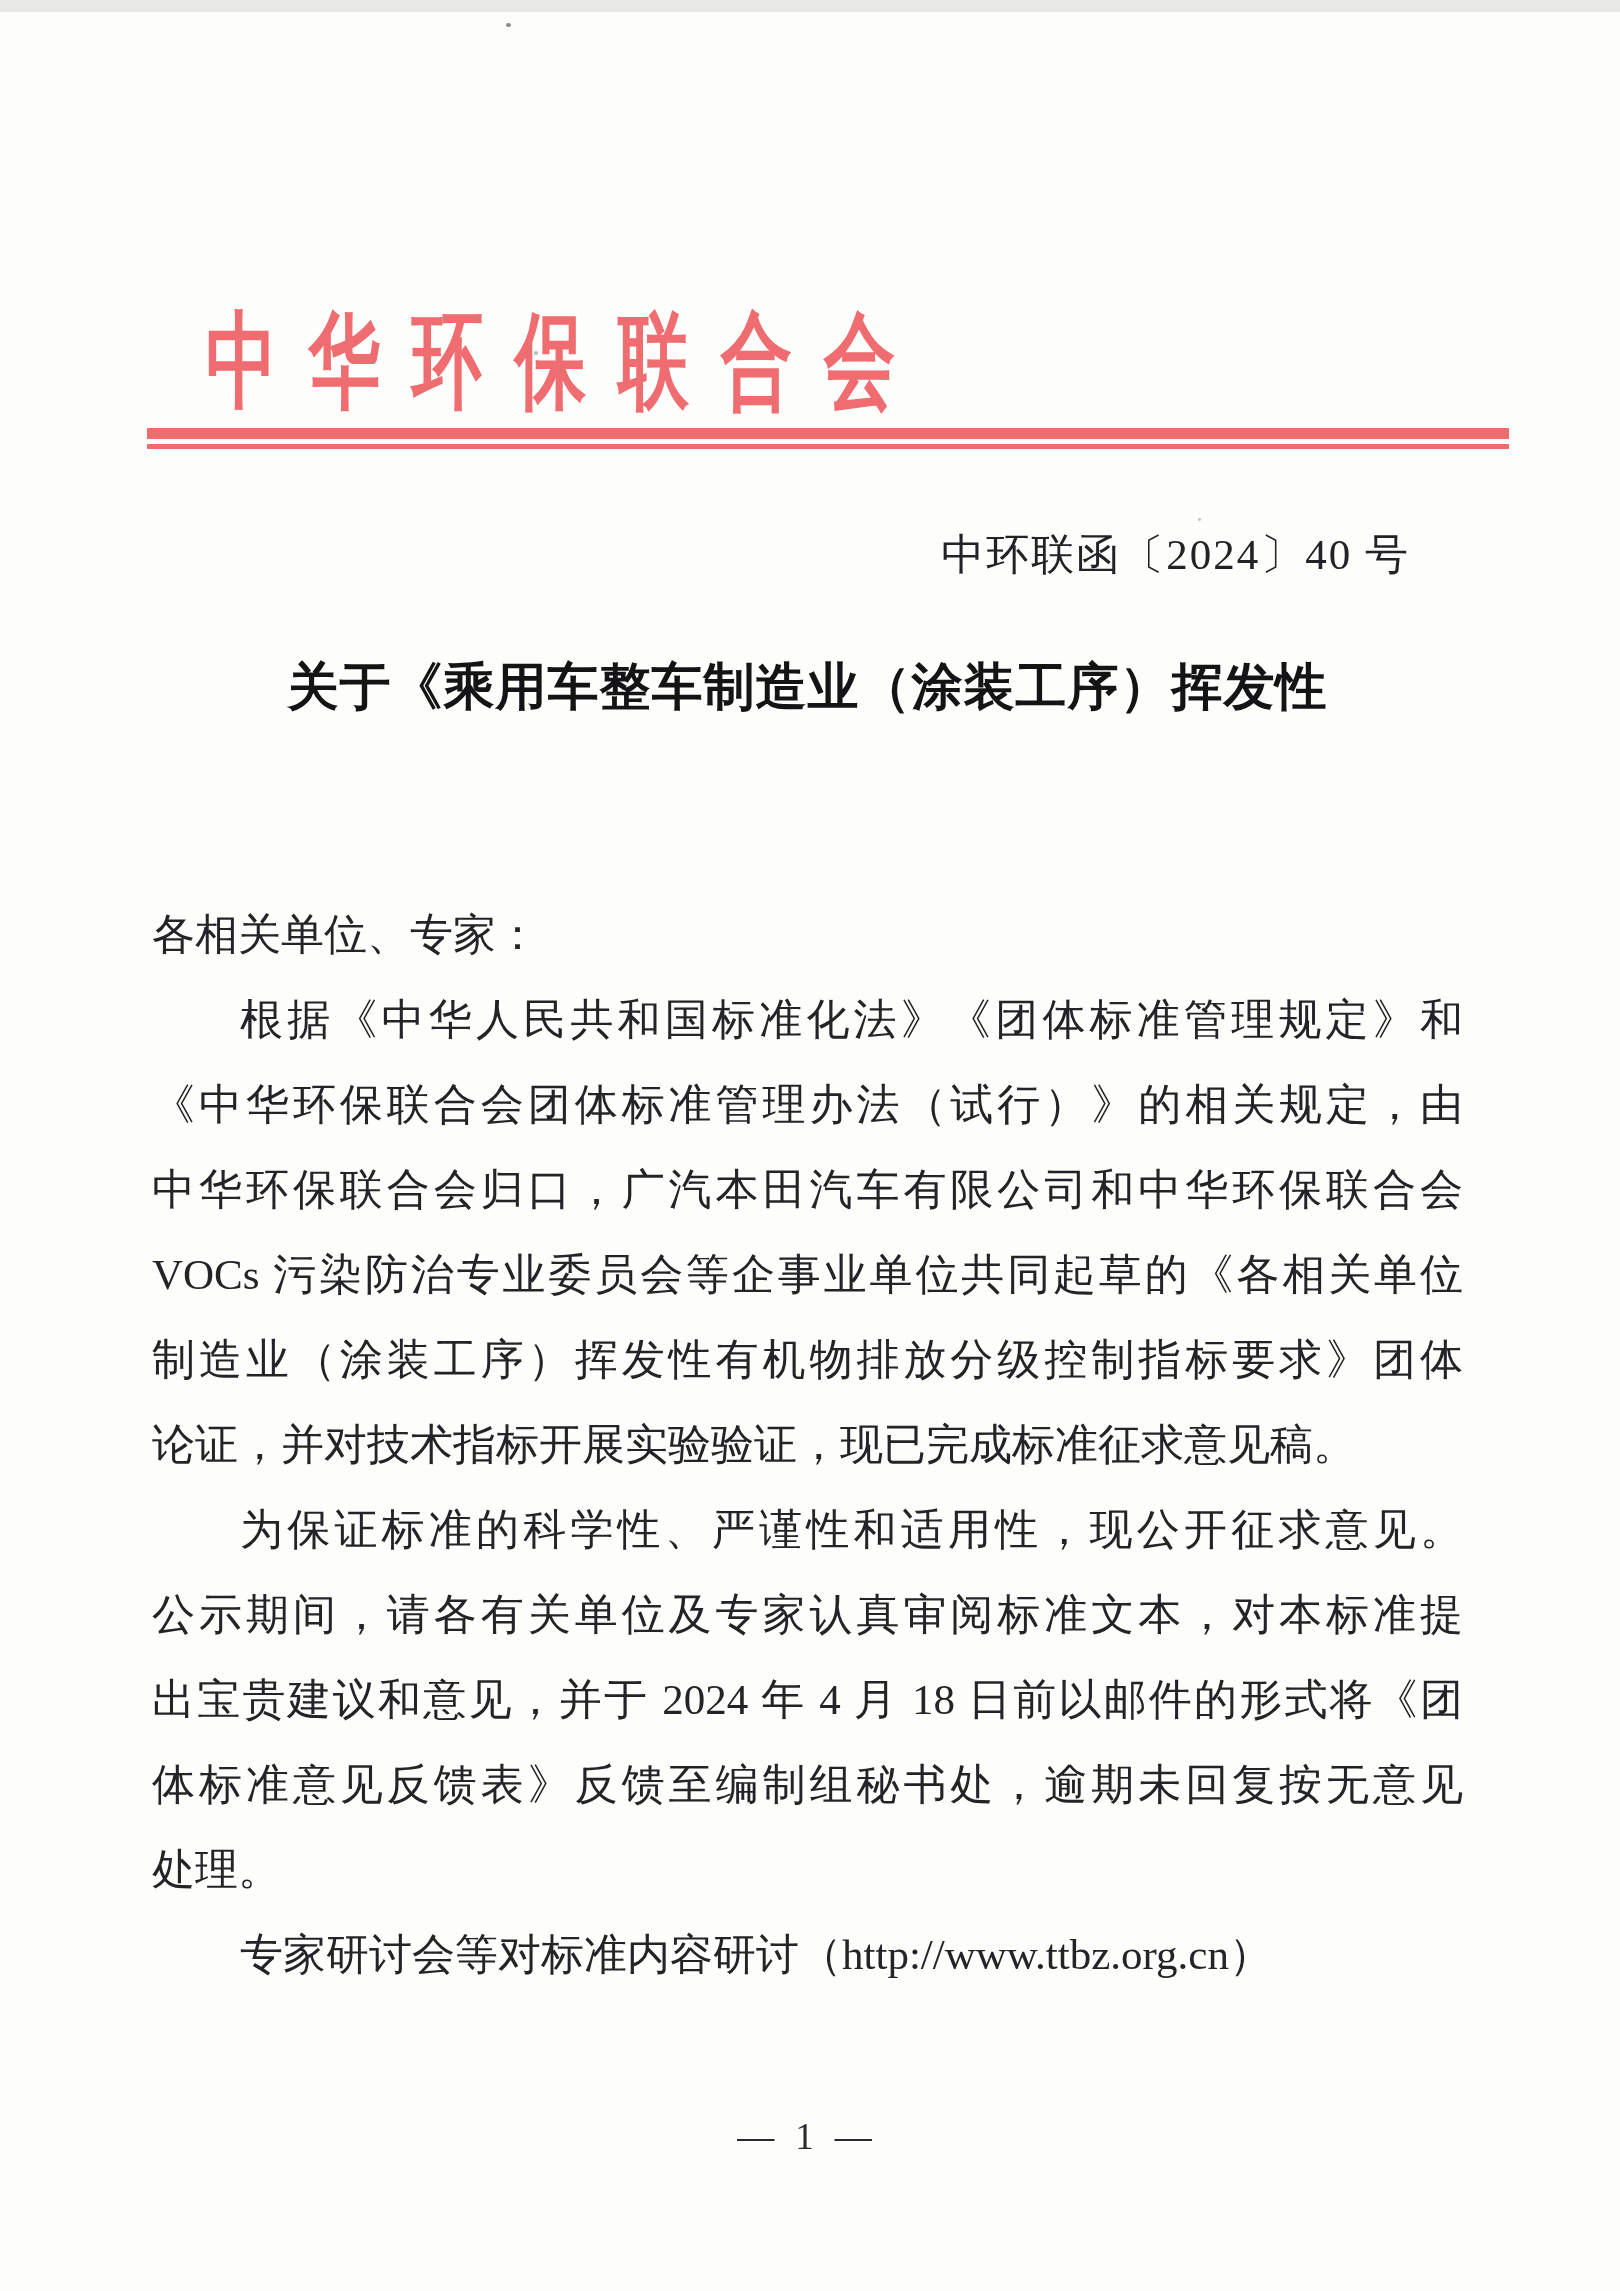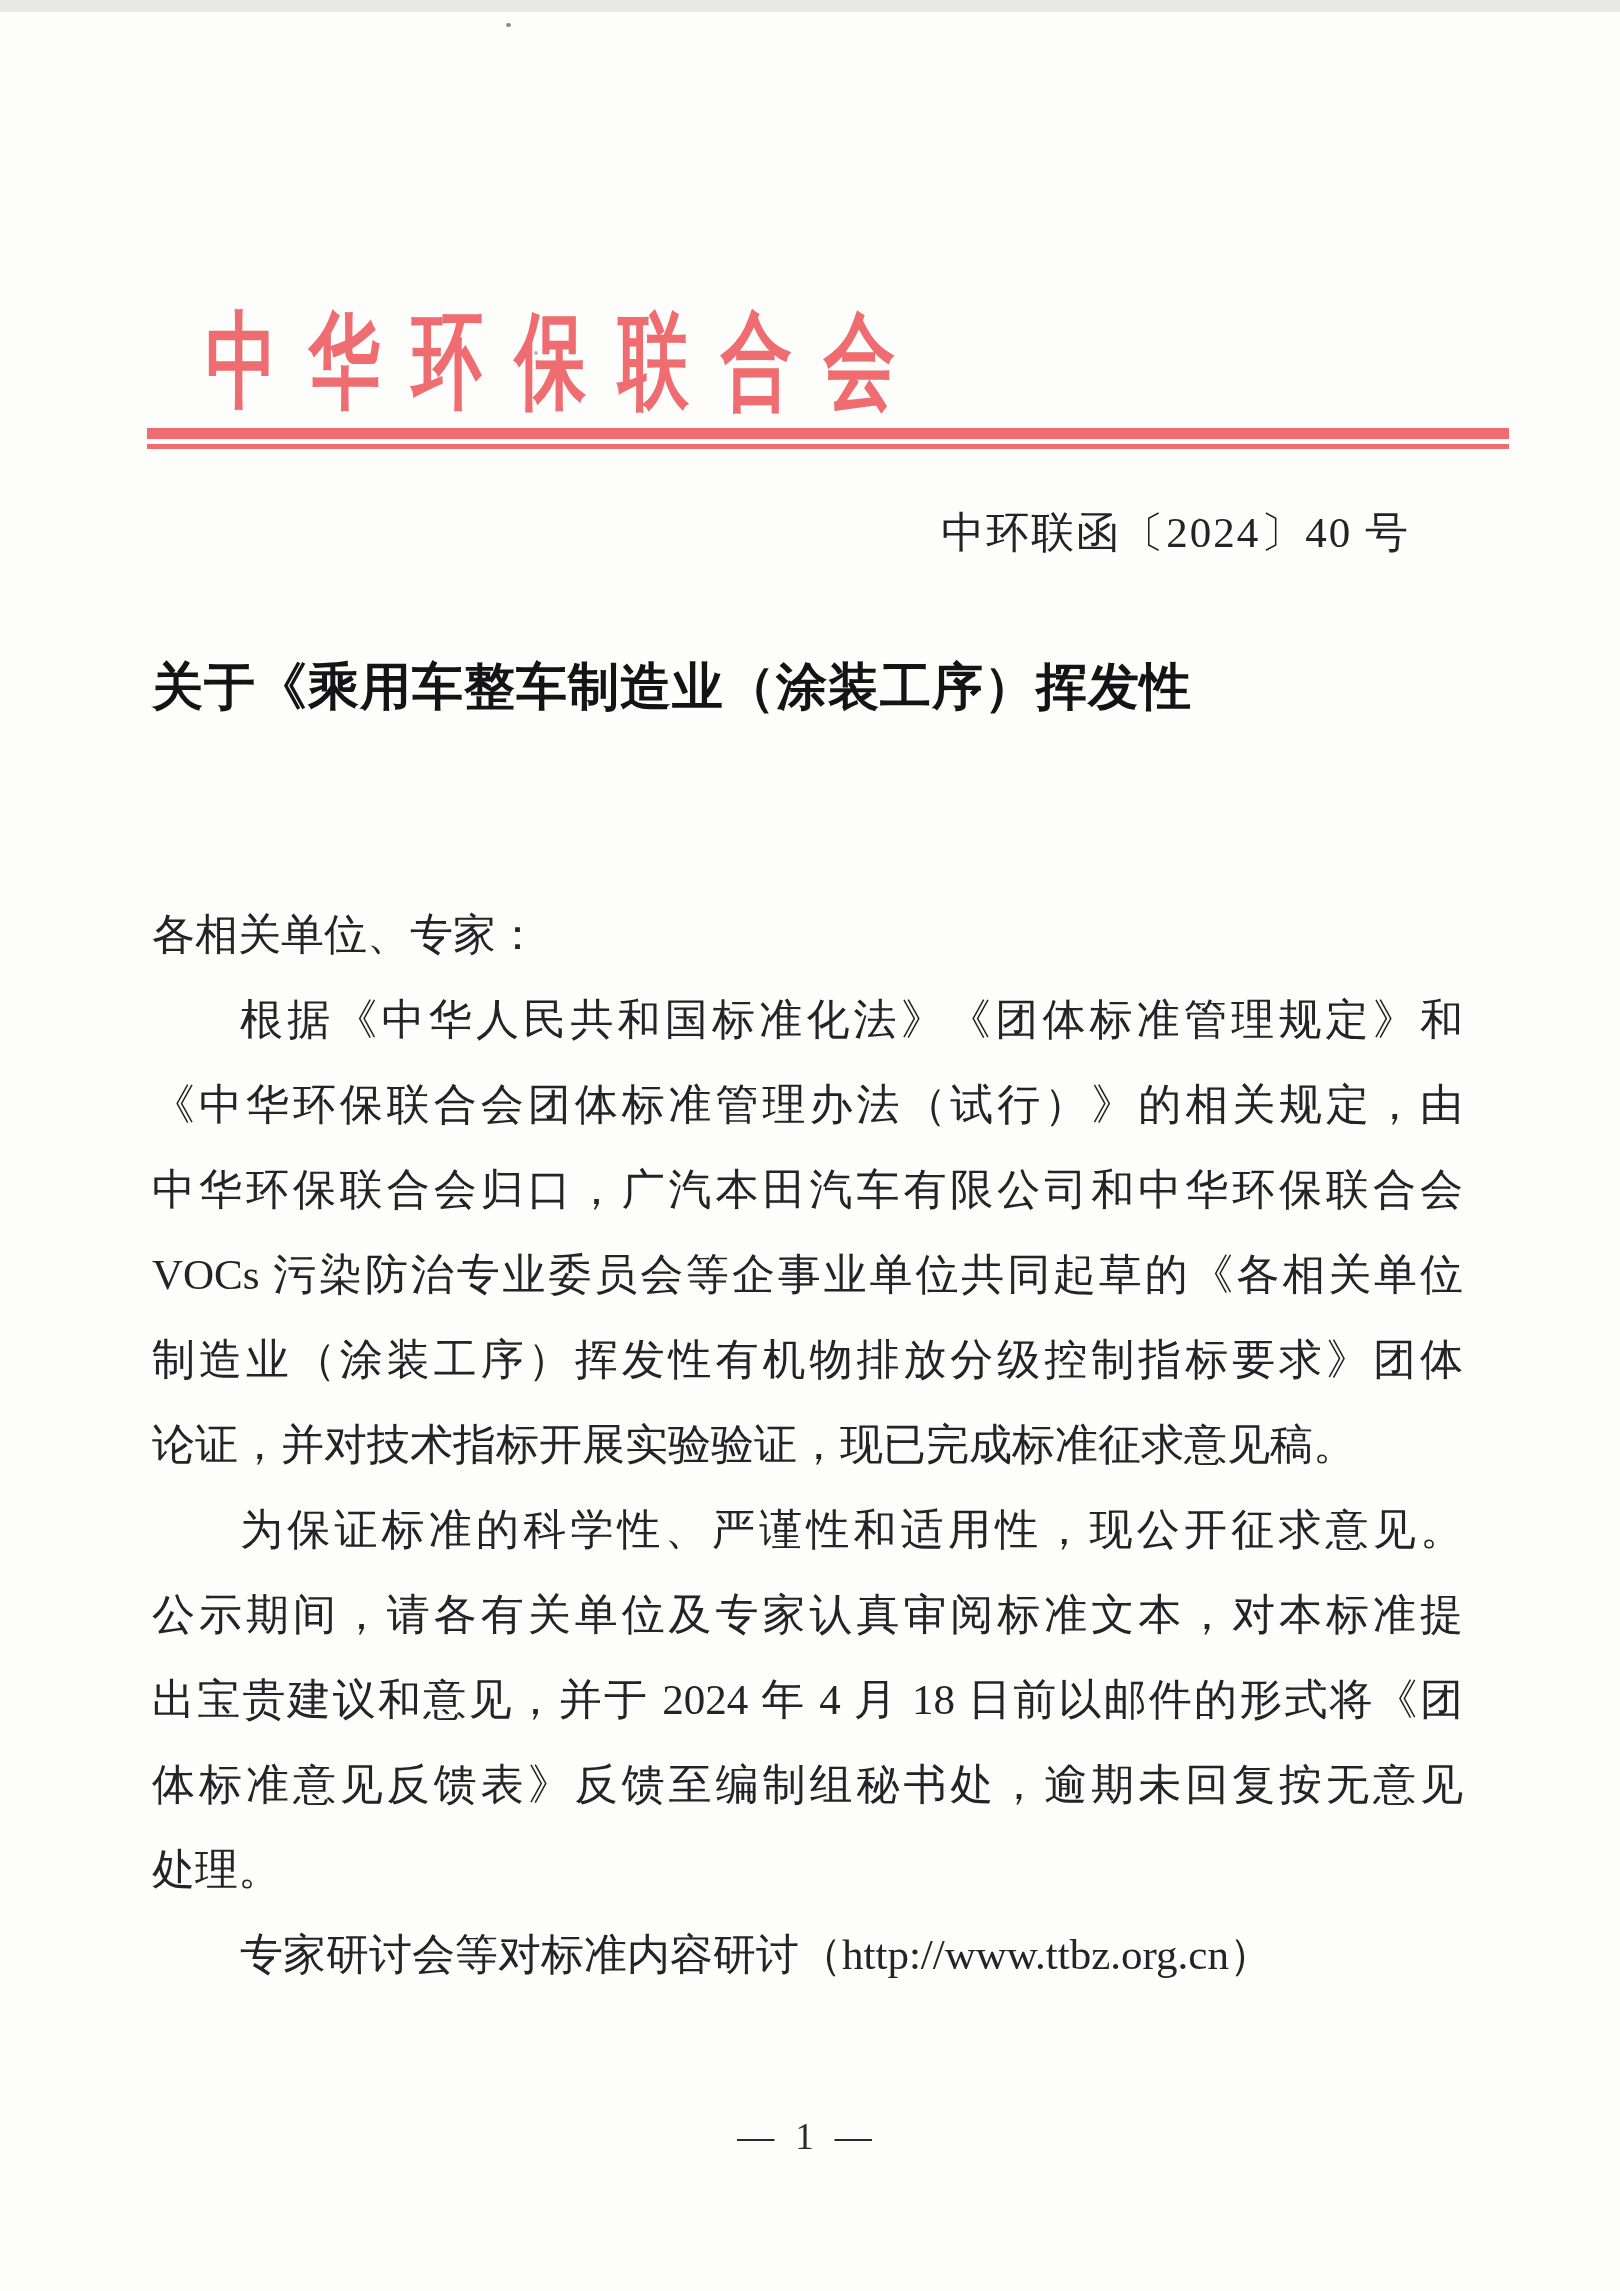--- a/index.html
+++ b/index.html
@@ -24,34 +24,34 @@
     letter-spacing: 32px;
     white-space: nowrap;
     transform: scaleY(1.48);
     transform-origin: left top;
   }
   .rule { position: absolute; left: 147px; width: 1362px; background: #ef6c70; }
   .rule-thick { top: 416px; height: 10.8px; }
   .rule-thin  { top: 432px; height: 4.9px; }
   .doc-number {
     position: absolute;
-    top: 492px;
+    top: 514px;
     left: 0;
     width: 1410px;
     text-align: right;
     font-size: 43px;
     color: #232327;
     letter-spacing: 2px;
   }
   .title {
     position: absolute;
     top: 635px;
     left: 152px;
     width: 1311px;
-    text-align: left;
+    text-align: center;
     font-size: 51px;
     line-height: 80px;
     font-weight: 700;
     color: #141417;
     letter-spacing: 1px;
   }
   .body-text {
     position: absolute;
     top: 880px;
     left: 152px;

